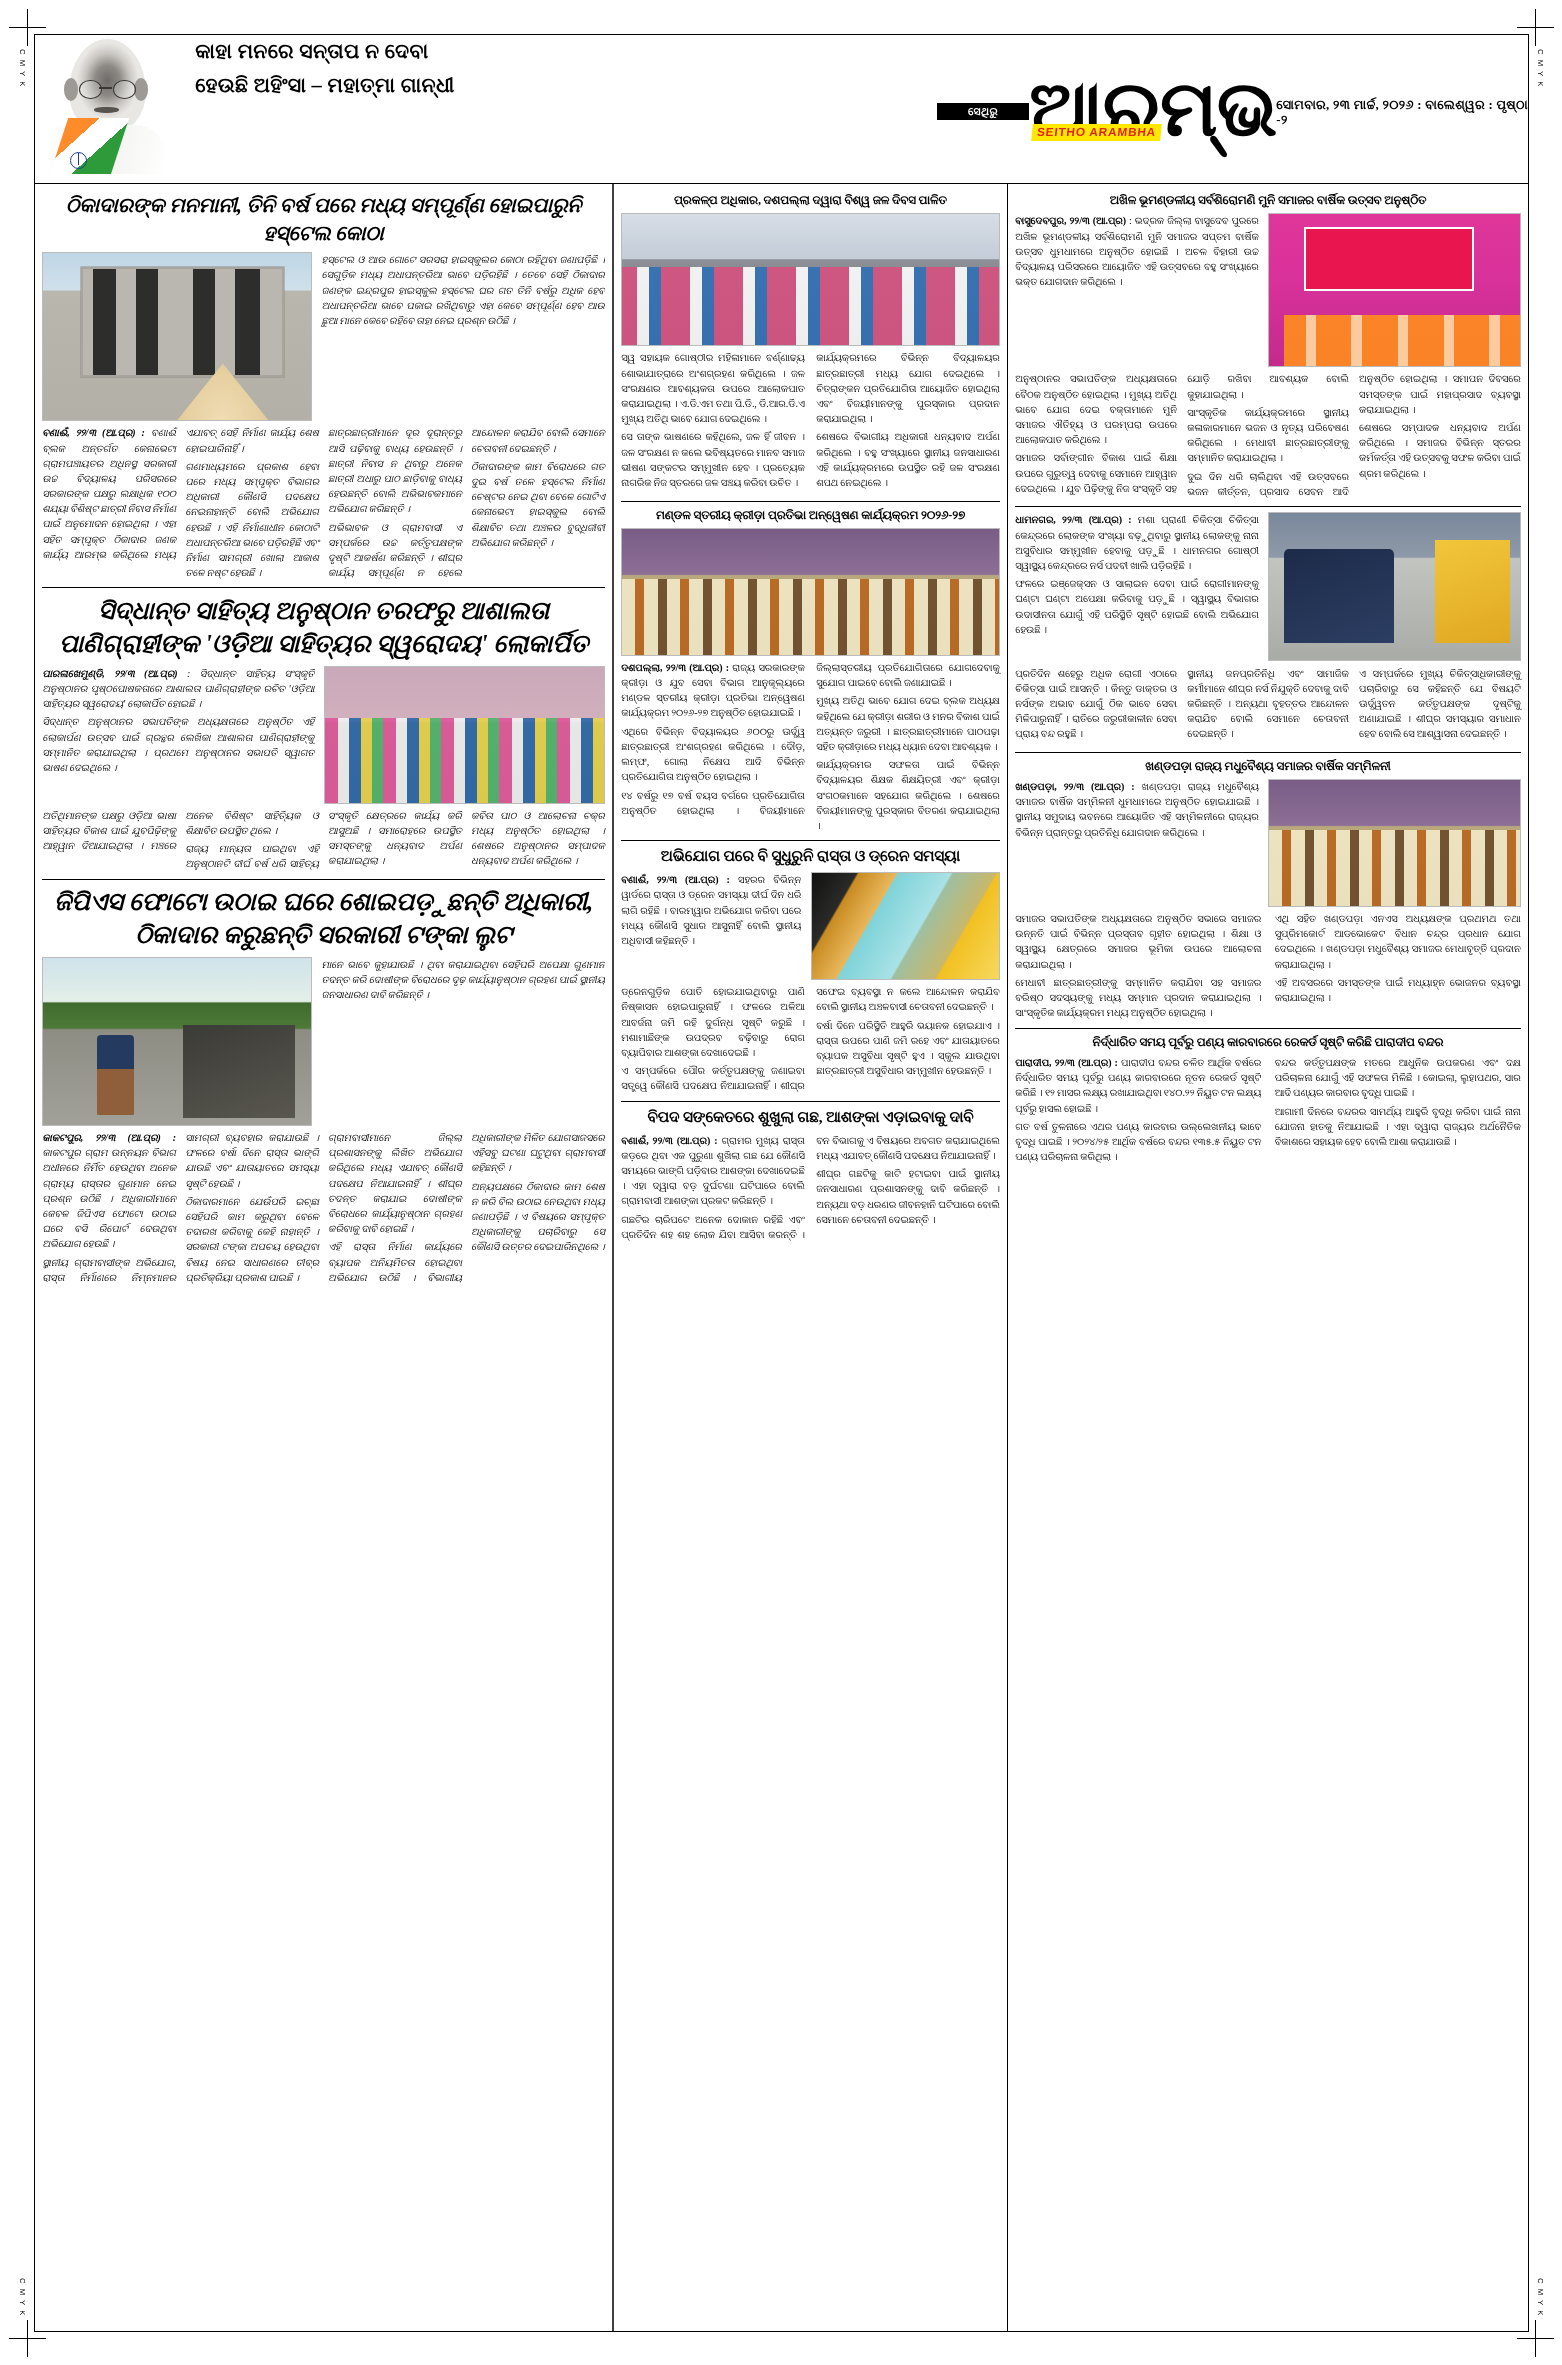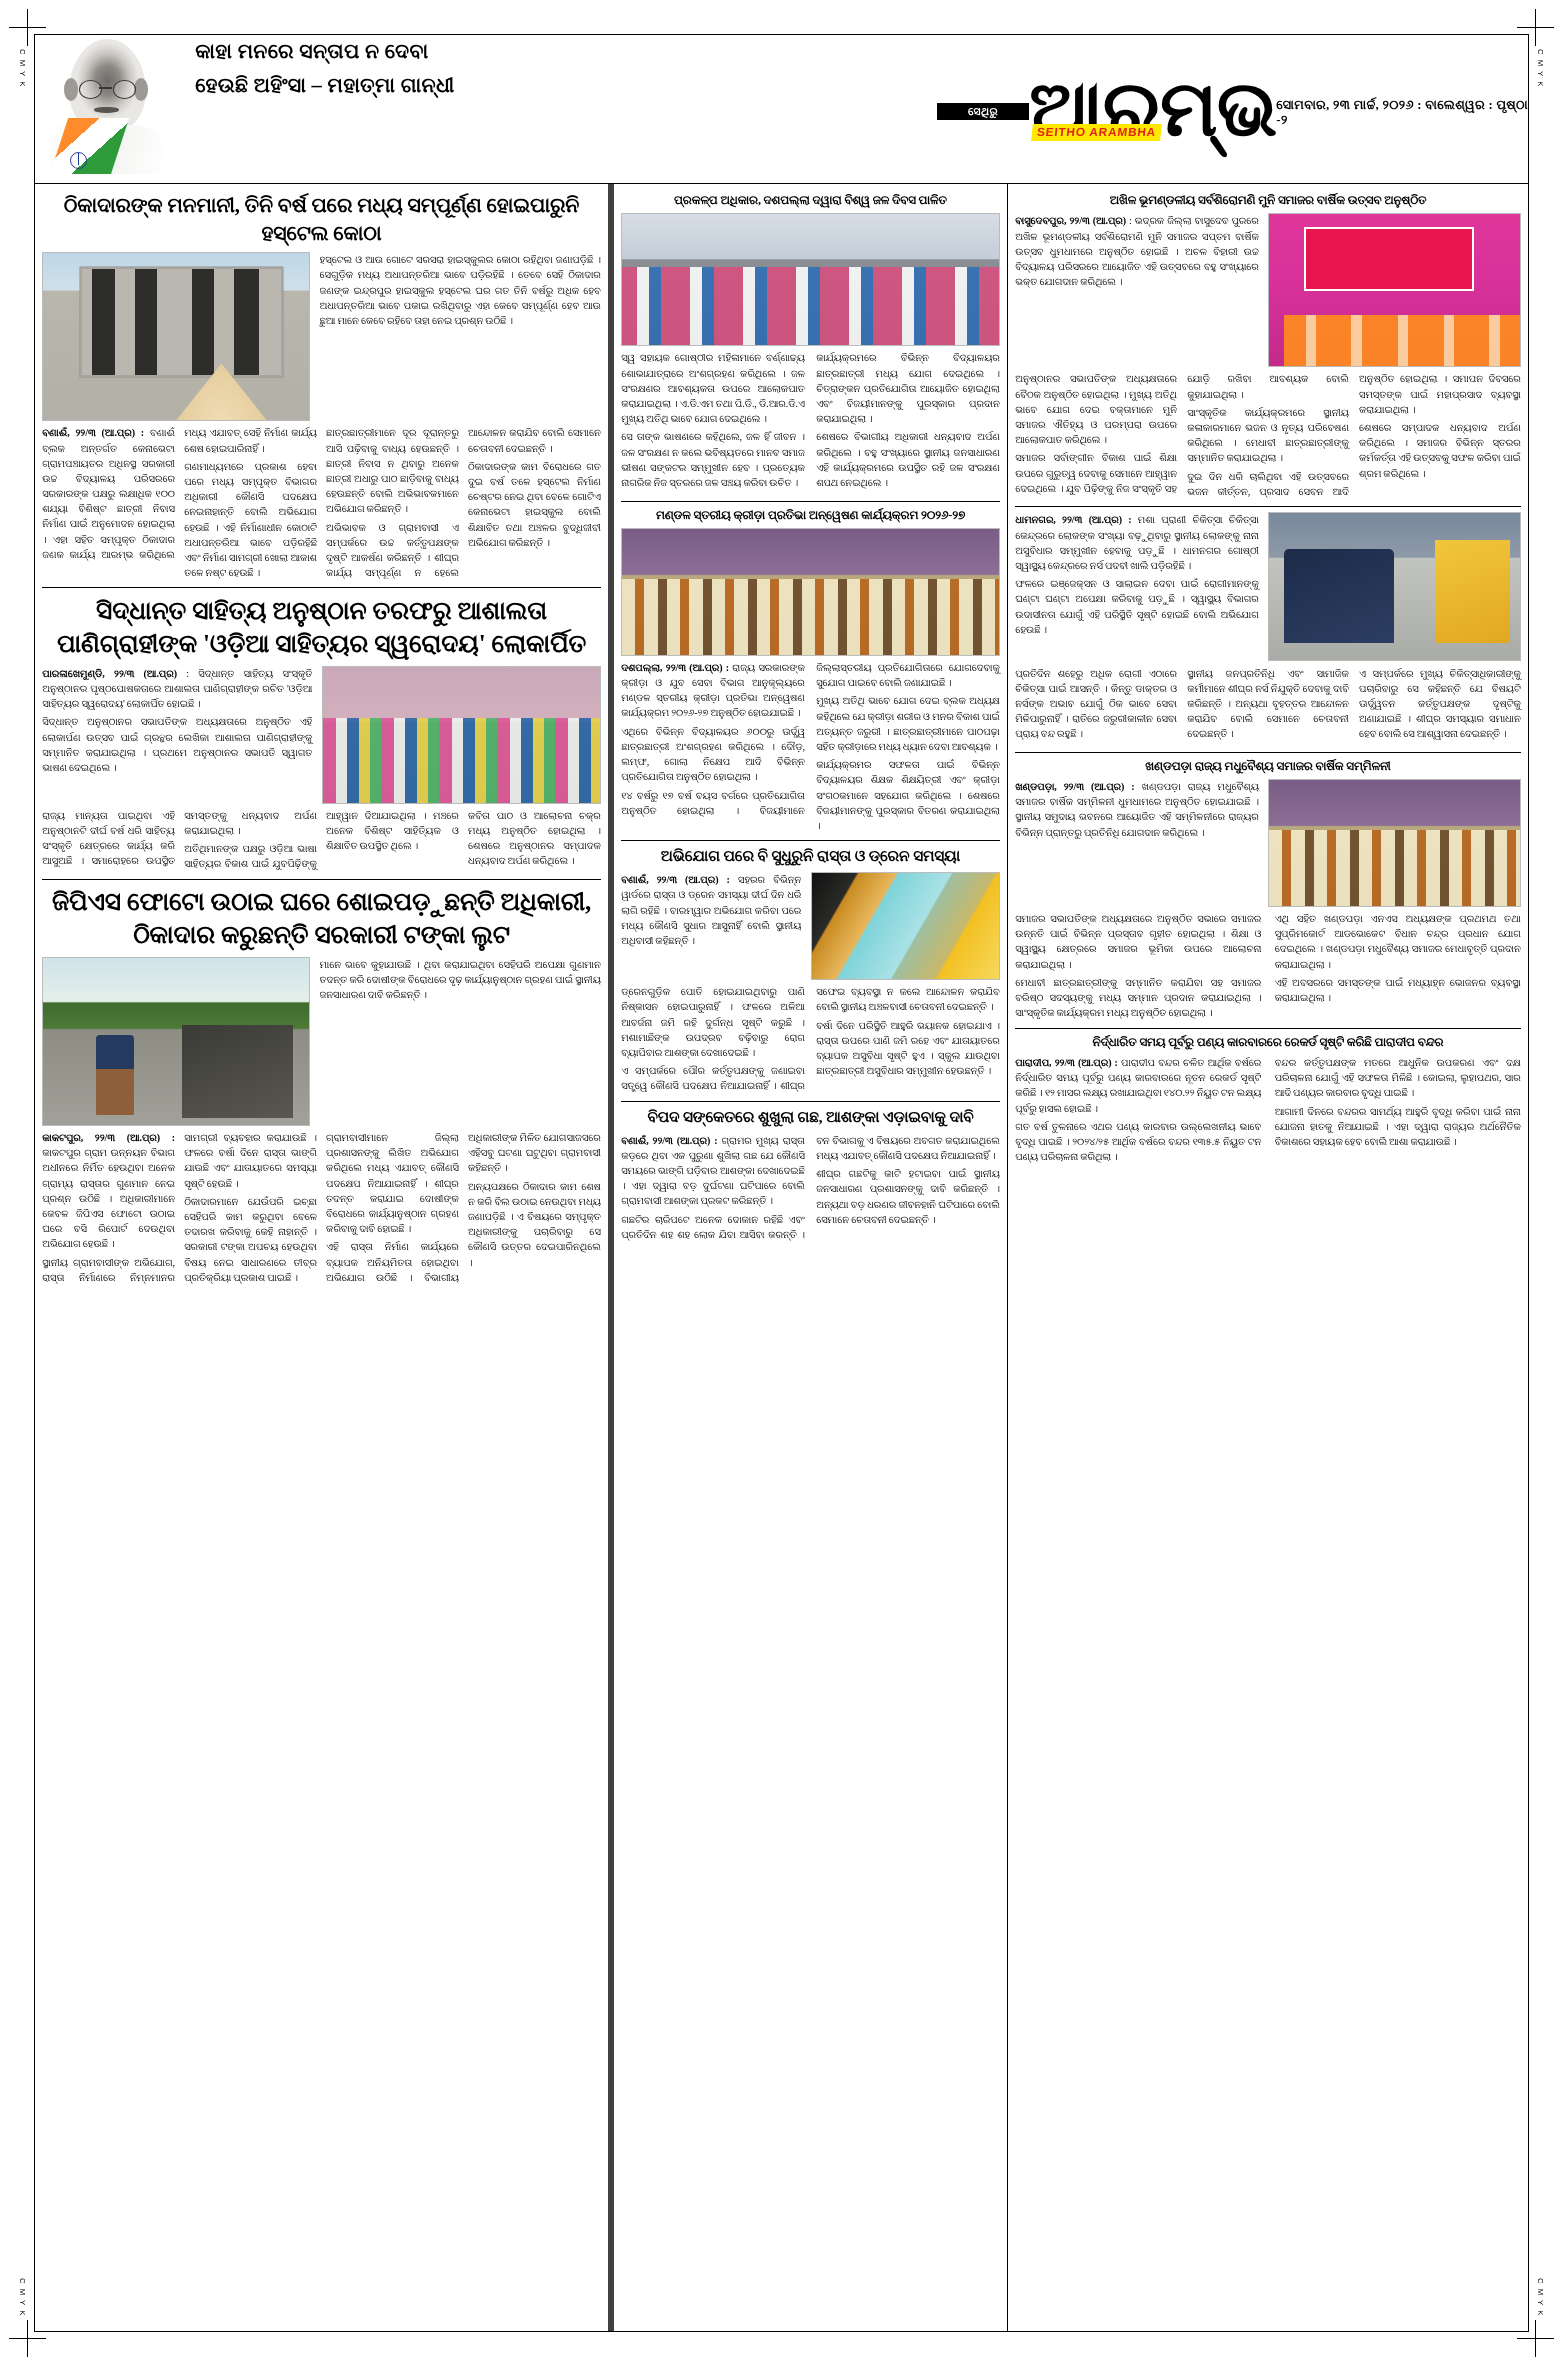--- a/index.html
+++ b/index.html
@@ -174,21 +174,21 @@
   
   .content {
     display: flex;
     height: calc(100% - 149px);
     box-sizing: border-box;
   }
   .col {
     box-sizing: border-box;
     padding: 5.1px 7.2px 5.1px 7.2px;
   }
-  .col-a { flex: 0 0 579px; border-right: 6px solid #404040; }
+  .col-a { flex: 0 0 579px; border-right: 2px solid #404040; font-style: italic; }
   .col-b { flex: 0 0 394px; border-right: 1px solid #000; }
   .col-c { flex: 1 1 auto; }
 
   
   h2.hl {
     margin: 3.1px 0 5.1px 0;
     text-align: center;
     font-weight: bold;
     line-height: 1.34;
     letter-spacing: -0.2px;
@@ -408,22 +408,22 @@
         <h2 class="hl hl-lg">ସିଦ୍ଧାନ୍ତ ସାହିତ୍ୟ ଅନୁଷ୍ଠାନ ତରଫରୁ ଆଶାଲତା ପାଣିଗ୍ରାହୀଙ୍କ 'ଓଡ଼ିଆ ସାହିତ୍ୟର ସ୍ୱରୋଦୟ' ଲୋକାର୍ପିତ</h2>
         <div class="flow">
           <div class="photo ph-group1 float-r"></div>
           <div class="txt">
             <p><span class="dateline">ପାରଳାଖେମୁଣ୍ଡି, ୨୨/୩ (ଆ.ପ୍ର)</span>
                <span>: ସିଦ୍ଧାନ୍ତ ସାହିତ୍ୟ ସଂସ୍କୃତି ଅନୁଷ୍ଠାନର ପୃଷ୍ଠପୋଷକତାରେ ଆଶାଲତା ପାଣିଗ୍ରାହୀଙ୍କ ରଚିତ 'ଓଡ଼ିଆ ସାହିତ୍ୟର ସ୍ୱରୋଦୟ' ଲୋକାର୍ପିତ ହୋଇଛି ।</span></p>
             <p>ସିଦ୍ଧାନ୍ତ ଅନୁଷ୍ଠାନର ସଭାପତିଙ୍କ ଅଧ୍ୟକ୍ଷତାରେ ଅନୁଷ୍ଠିତ ଏହି ଲୋକାର୍ପଣ ଉତ୍ସବ ପାଇଁ ଗ୍ରନ୍ଥର ଲେଖିକା ଆଶାଲତା ପାଣିଗ୍ରାହୀଙ୍କୁ ସମ୍ମାନିତ କରାଯାଇଥିଲା । ପ୍ରଥମେ ଅନୁଷ୍ଠାନର ସଭାପତି ସ୍ୱାଗତ ଭାଷଣ ଦେଇଥିଲେ ।</p>
           </div>
         </div>
         <div class="body4 txt">
+          <p>ଅତିଥିମାନଙ୍କ ପକ୍ଷରୁ ଓଡ଼ିଆ ଭାଷା ସାହିତ୍ୟର ବିକାଶ ପାଇଁ ଯୁବପିଢ଼ିଙ୍କୁ ଆହ୍ୱାନ ଦିଆଯାଇଥିଲା । ମଞ୍ଚରେ ଅନେକ ବିଶିଷ୍ଟ ସାହିତ୍ୟିକ ଓ ଶିକ୍ଷାବିତ ଉପସ୍ଥିତ ଥିଲେ ।</p>
           <p>ରାଜ୍ୟ ମାନ୍ୟତା ପାଇଥିବା ଏହି ଅନୁଷ୍ଠାନଟି ଦୀର୍ଘ ବର୍ଷ ଧରି ସାହିତ୍ୟ ସଂସ୍କୃତି କ୍ଷେତ୍ରରେ କାର୍ଯ୍ୟ କରି ଆସୁଅଛି । ସମାରୋହରେ ଉପସ୍ଥିତ ସମସ୍ତଙ୍କୁ ଧନ୍ୟବାଦ ଅର୍ପଣ କରାଯାଇଥିଲା ।</p>
-          <p>ଅତିଥିମାନଙ୍କ ପକ୍ଷରୁ ଓଡ଼ିଆ ଭାଷା ସାହିତ୍ୟର ବିକାଶ ପାଇଁ ଯୁବପିଢ଼ିଙ୍କୁ ଆହ୍ୱାନ ଦିଆଯାଇଥିଲା । ମଞ୍ଚରେ ଅନେକ ବିଶିଷ୍ଟ ସାହିତ୍ୟିକ ଓ ଶିକ୍ଷାବିତ ଉପସ୍ଥିତ ଥିଲେ ।</p>
           <p>କବିତା ପାଠ ଓ ଆଲୋଚନା ଚକ୍ର ମଧ୍ୟ ଅନୁଷ୍ଠିତ ହୋଇଥିଲା । ଶେଷରେ ଅନୁଷ୍ଠାନର ସମ୍ପାଦକ ଧନ୍ୟବାଦ ଅର୍ପଣ କରିଥିଲେ ।</p>
         </div>
       </div>
 
       <hr class="rule">
 
       <div>
         <h2 class="hl hl-lg">ଜିପିଏସ ଫୋଟୋ ଉଠାଇ ଘରେ ଶୋଇପଡ଼ୁଛନ୍ତି ଅଧିକାରୀ, ଠିକାଦାର କରୁଛନ୍ତି ସରକାରୀ ଟଙ୍କା ଲୁଟ</h2>
         <div class="flow">
           <div class="photo ph-road float-l"></div>

